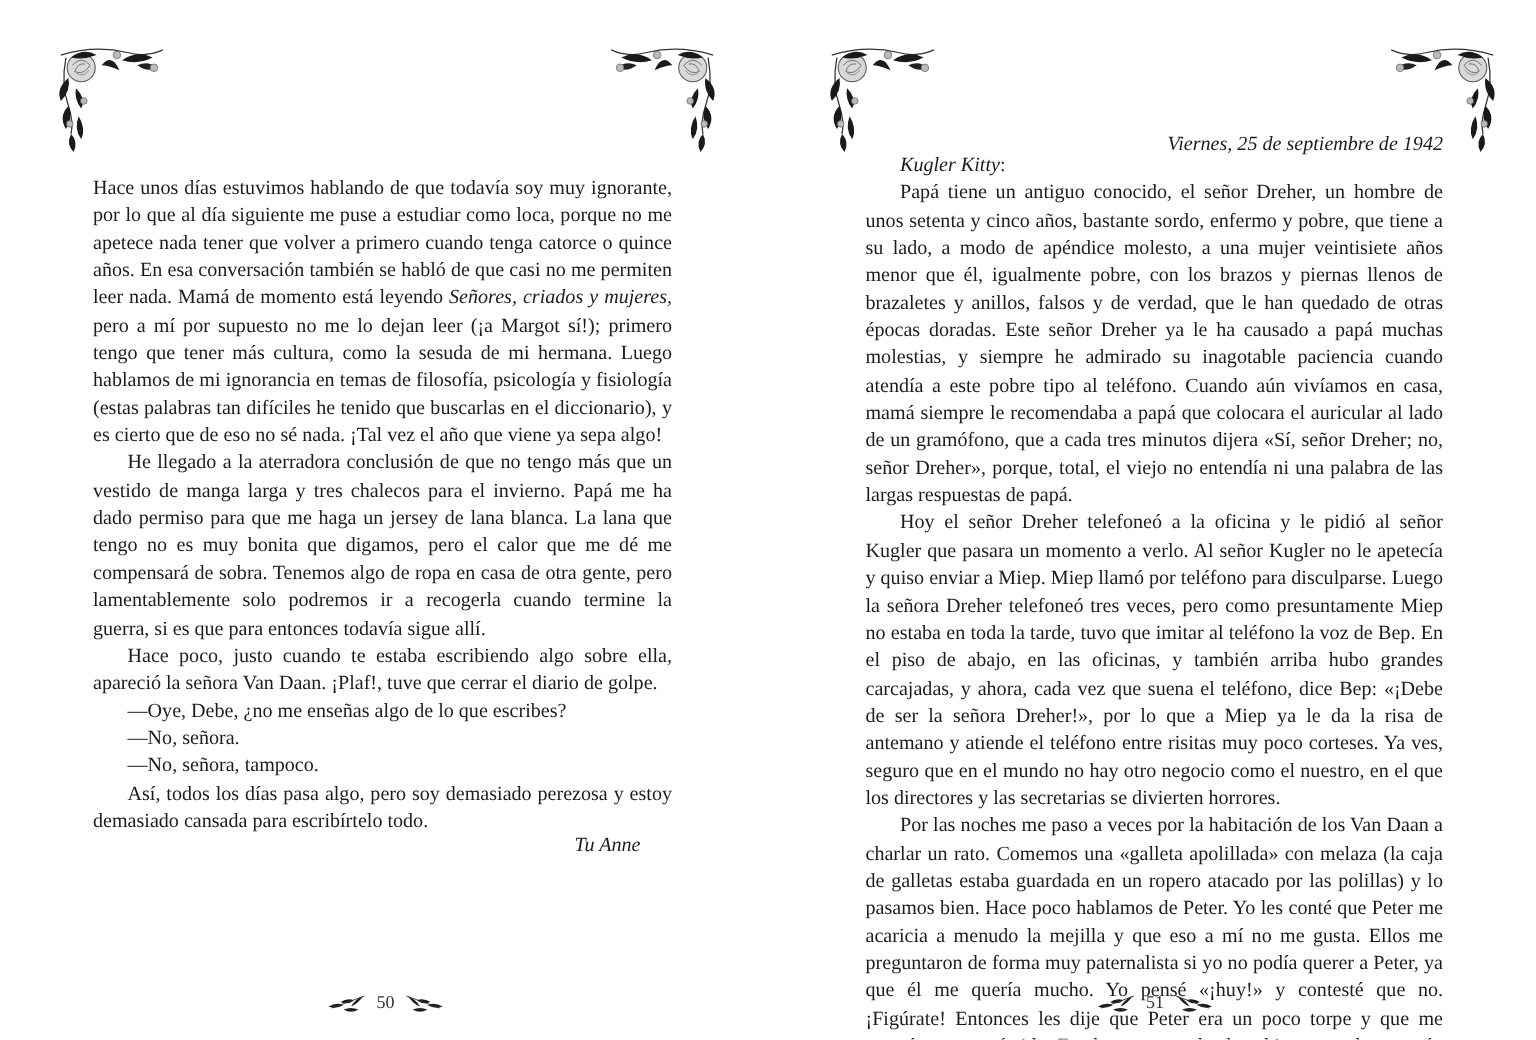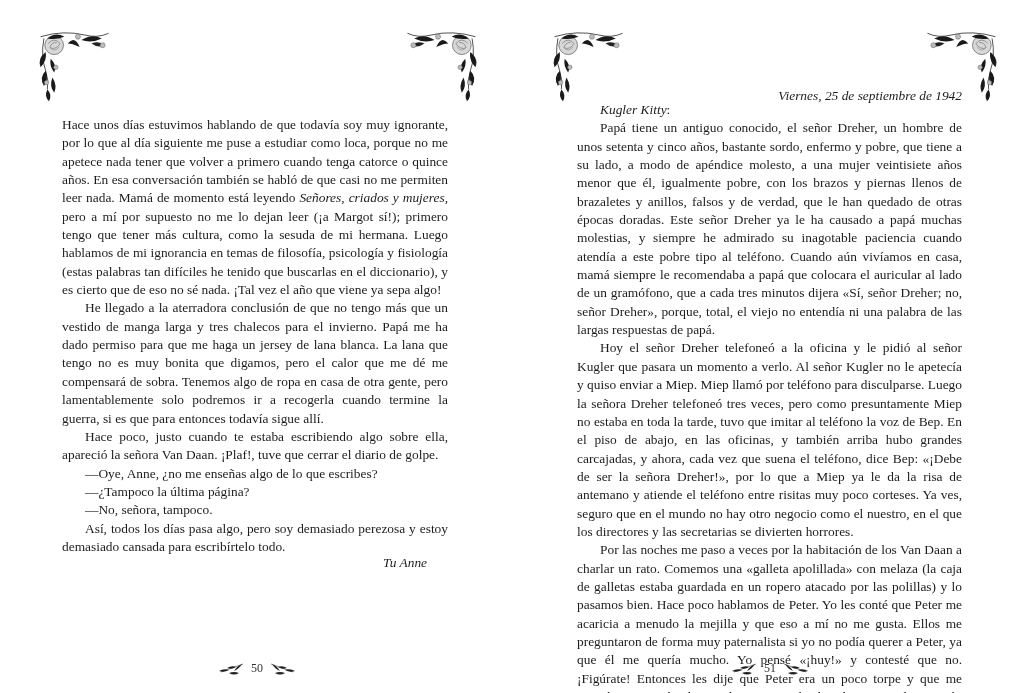--- a/index.html
+++ b/index.html
@@ -107,22 +107,22 @@
           <use href="#corner-ornament"></use>
         </svg>
     </div>
 
     <div class="text-block">
       <p>
         <span>Hace unos días estuvimos hablando de que todavía soy muy ignorante, por lo que al día siguiente me puse a estudiar como loca, porque no me apetece nada tener que volver a primero cuando tenga catorce o quince años. En esa conversación también se habló de que casi no me permiten leer nada. Mamá de momento está leyendo </span><em>Señores, criados y mujeres,</em><span> pero a mí por supuesto no me lo dejan leer (¡a Margot sí!); primero tengo que tener más cultura, como la sesuda de mi hermana. Luego hablamos de mi ignorancia en temas de filosofía, psicología y fisiología (estas palabras tan difíciles he tenido que buscarlas en el diccionario), y es cierto que de eso no sé nada. ¡Tal vez el año que viene ya sepa algo!</span>
       </p>
       <p class="indent">He llegado a la aterradora conclusión de que no tengo más que un vestido de manga larga y tres chalecos para el invierno. Papá me ha dado permiso para que me haga un jersey de lana blanca. La lana que tengo no es muy bonita que digamos, pero el calor que me dé me compensará de sobra. Tenemos algo de ropa en casa de otra gente, pero lamentablemente solo podremos ir a recogerla cuando termine la guerra, si es que para entonces todavía sigue allí.</p>
       <p class="indent">Hace poco, justo cuando te estaba escribiendo algo sobre ella, apareció la señora Van Daan. ¡Plaf!, tuve que cerrar el diario de golpe.</p>
-      <p class="indent">—Oye, Anne, ¿no me enseñas algo de lo que escribes?</p>
-      <p class="indent">—¿Tampoco la última página?</p>
+      <p class="indent">—Oye, Debe, ¿no me enseñas algo de lo que escribes?</p>
+      <p class="indent">—No, señora.</p>
       <p class="indent">—No, señora, tampoco.</p>
       <p class="indent">Así, todos los días pasa algo, pero soy demasiado perezosa y estoy demasiado cansada para escribírtelo todo.</p>
     </div>
 
     <div class="signature">Tu Anne</div>
 
     <div class="folio">
       <svg width="28" height="14" viewBox="0 0 28 14">
           <use href="#leaf-sprig"></use>
         </svg>

